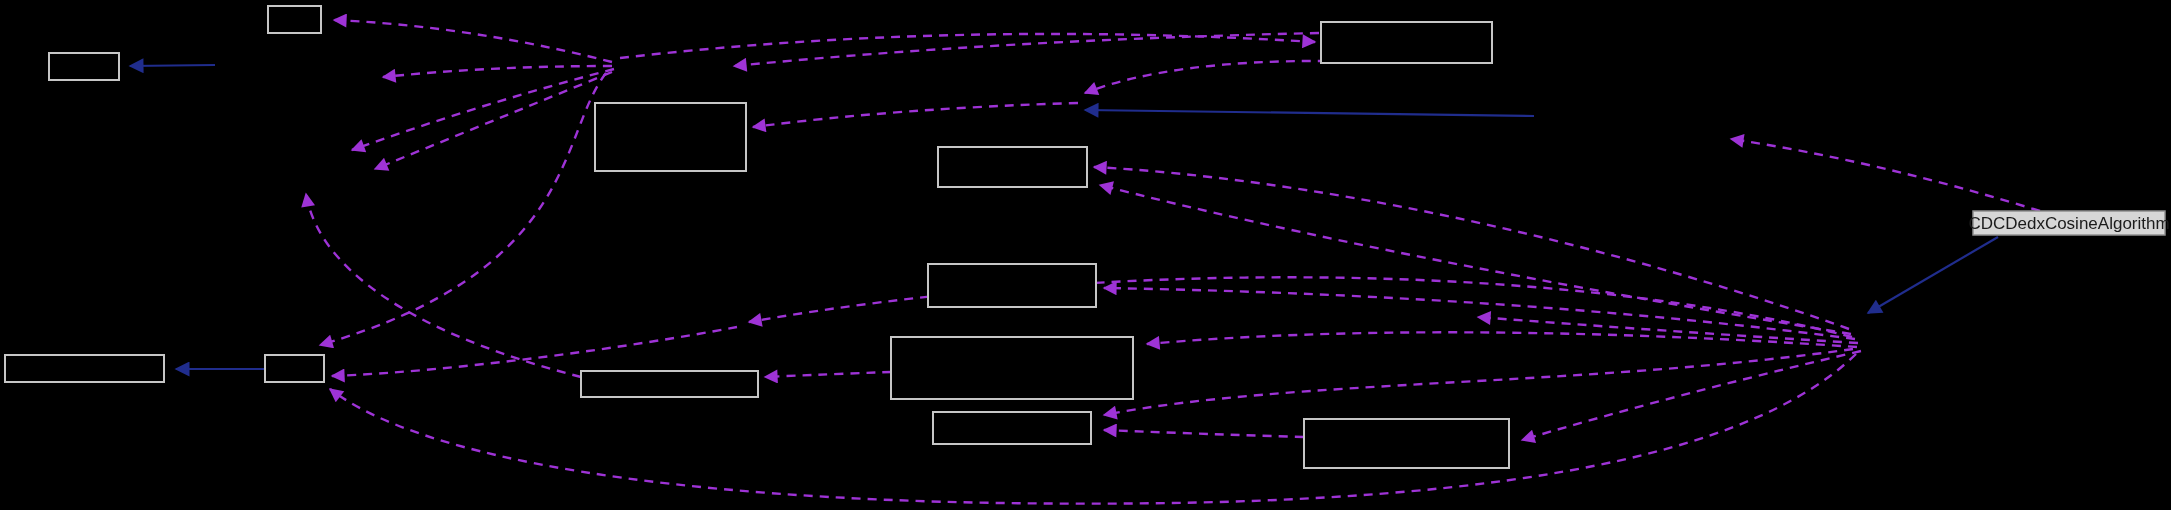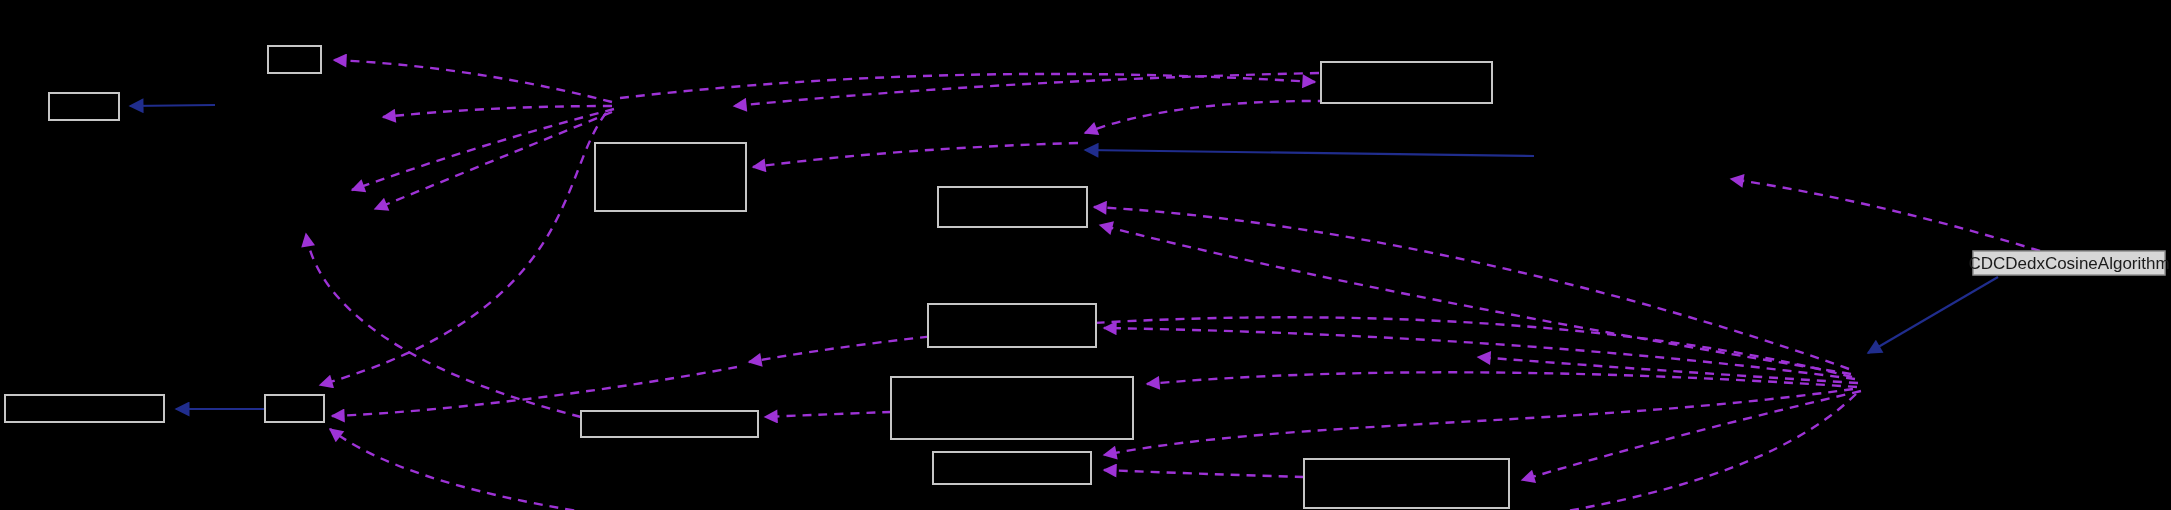--- a/index.html
+++ b/index.html
@@ -1,17 +1,17 @@
 <!DOCTYPE html>
 <html><head>
 <meta charset="utf-8">
 <style>
   html,body{margin:0;padding:0;background:#000;}
   body{width:2171px;height:510px;overflow:hidden;font-family:"Liberation Sans",sans-serif;}
-  .graph-wrap{position:relative;width:2171px;height:358px;background:#000;margin-top:40px;}
+  .graph-wrap{position:relative;width:2171px;height:358px;background:#000;}
   svg{display:block;}
   .gnode{fill:#000;stroke:#c6c6c6;stroke-width:2px;}
   .gnode-highlight{fill:#d6d6d6;stroke:#8f8f8f;stroke-width:1.5px;}
   .gnode-label{font-family:"Liberation Sans",sans-serif;font-size:17px;fill:#1b1b1b;text-anchor:middle;}
   .edge-usage{fill:none;stroke-width:2.4px;stroke-dasharray:9 7;}
   .edge-inherit{fill:none;stroke-width:2.2px;}
 </style>
 </head>
 <body>
 

